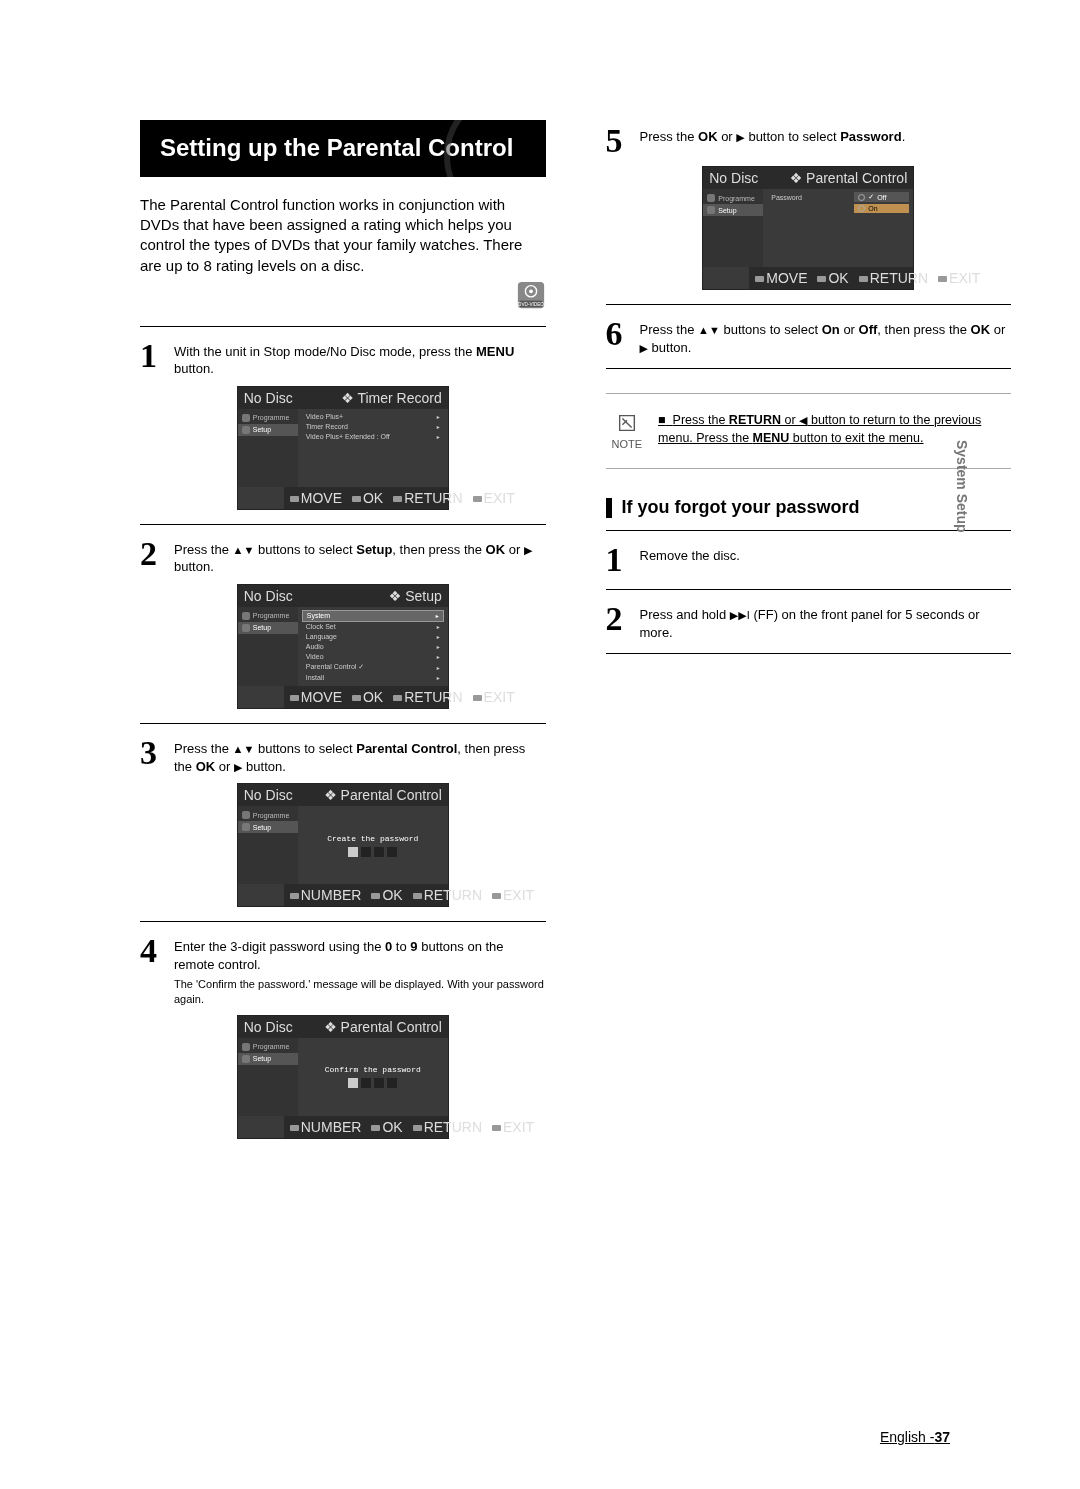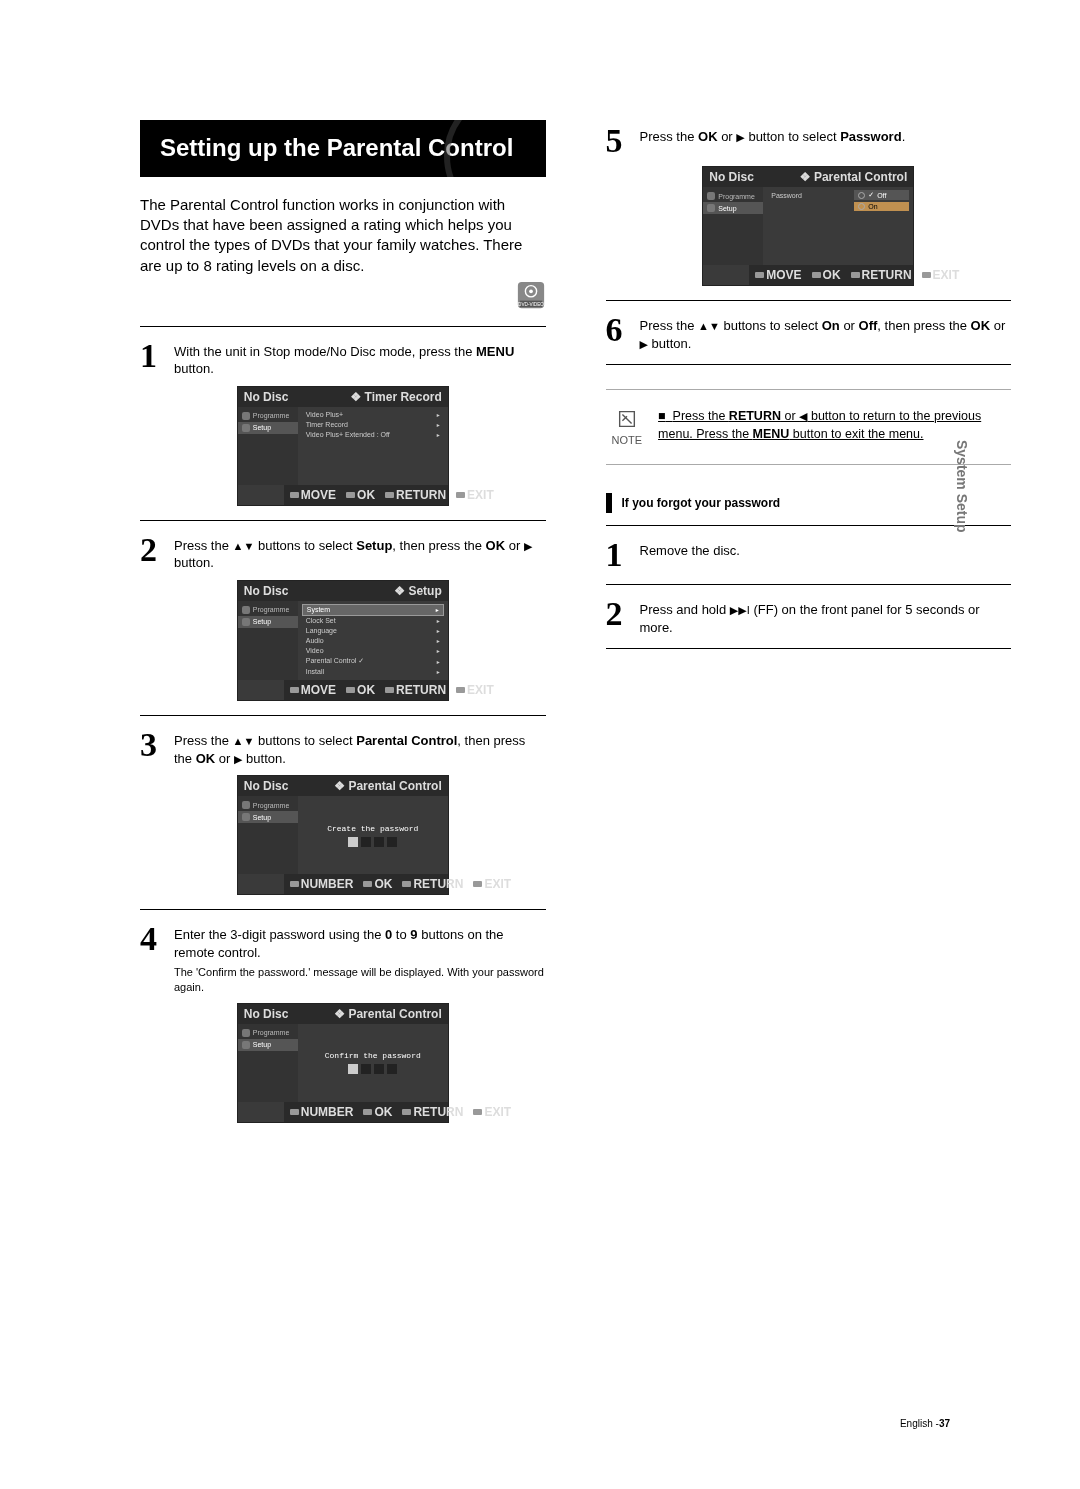--- a/index.html
+++ b/index.html
@@ -82,24 +82,23 @@
     color: #fff;
     font-size: 8px;
     margin: 6px auto 14px auto;
     border: 1px solid #222;
   }
   .osd-header, .osd-footer {
     background: #2a2a2a;
     display: flex;
     justify-content: space-between;
     padding: 3px 6px;
-    font-size: 12px;
+    font-size: 14px;
     color: #ddd;
     gap: 6px;
-    font-weight: bold;
   }
   .osd-footer { justify-content: flex-start; gap: 10px; margin-left: 46px; }
   .osd-footer span { white-space: nowrap; }
   .osd-body { display: flex; min-height: 78px; }
   .osd-side {
     width: 60px;
     background: #333;
     padding: 3px 0;
   }
   .osd-side-item {
@@ -180,41 +179,42 @@
   .note-badge svg { width: 22px; height: 22px; margin-bottom: 4px; }
   .note-text {
     font-size: 12.5px;
     line-height: 1.4;
     text-decoration: underline;
   }
   .section-head {
     display: flex;
     align-items: center;
     gap: 10px;
-    font-size: 12px;
+    font-size: 18px;
     font-weight: bold;
     margin: 6px 0 4px 0;
   }
   .section-head .bar {
     width: 6px; height: 20px; background: #000;
   }
   .side-tab {
     position: absolute;
     right: 110px;
     top: 440px;
     writing-mode: vertical-rl;
     font-size: 14px;
     font-weight: bold;
     color: #777;
   }
   .page-num {
     position: absolute;
     right: 130px;
-    bottom: 60px;
-    font-size: 10px;
+    bottom: 44px;
+    font-size: 14px;
+    text-decoration: underline;
   }
   .kicon {
     display: inline-block;
     width: 9px; height: 6px;
     background: #999;
     border-radius: 1px;
     vertical-align: 1px;
     margin-right: 2px;
   }
   b { font-weight: bold; }

